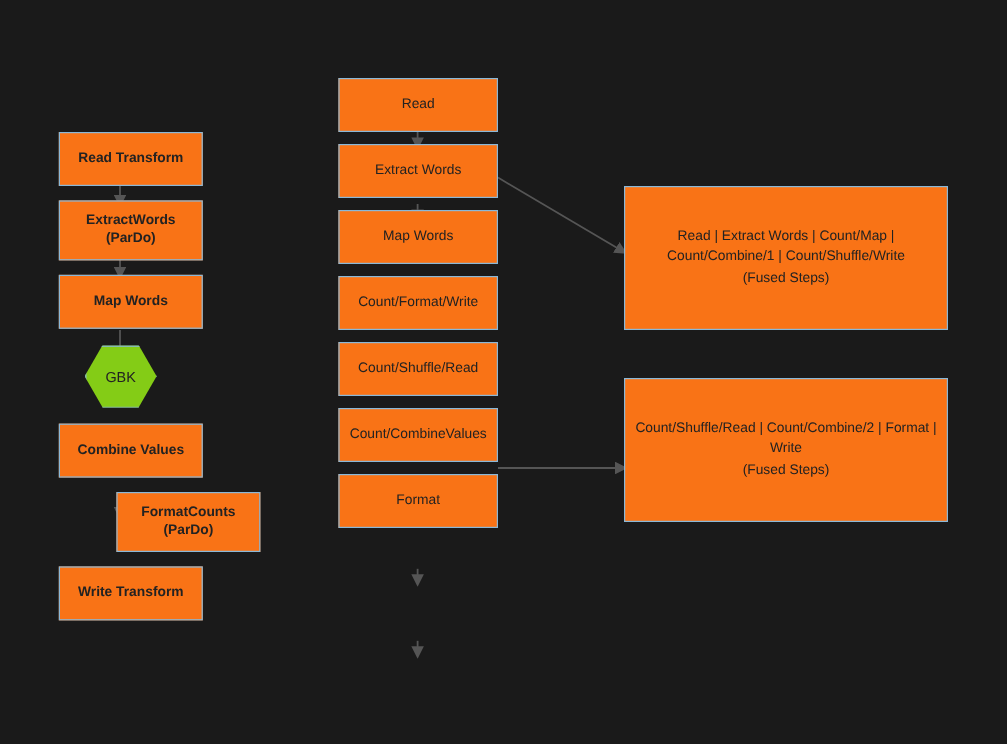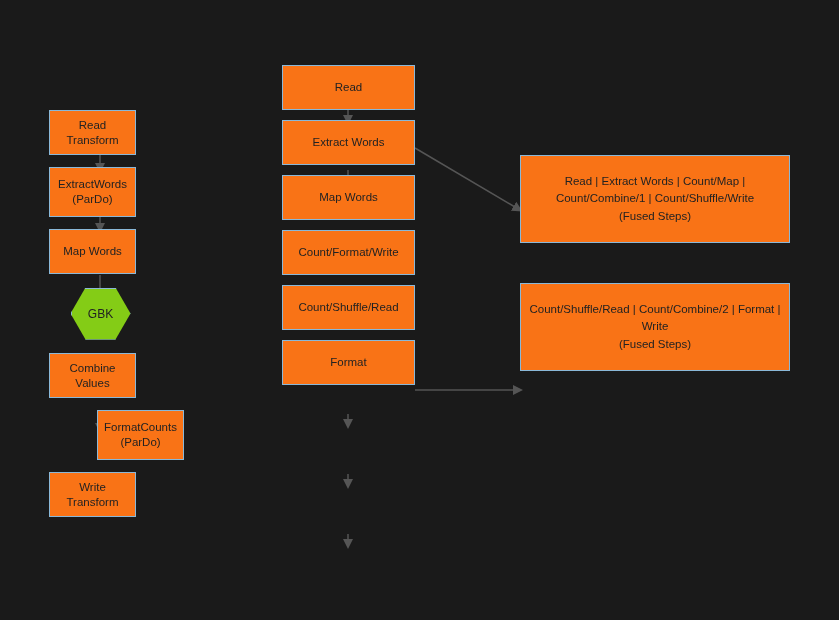--- a/index.html
+++ b/index.html
@@ -36,23 +36,24 @@
       border: 1px solid #8ab8d8;
       display: flex;
       align-items: center;
       justify-content: center;
       text-align: center;
       padding: 6px 8px;
       line-height: 1.3;
     }
 
     .left-box {
-      width: 87px;
+      width: 120px;
       height: 45px;
       font-size: 11.5px;
+      font-weight: bold;
     }
 
     
     .hex-container {
       width: 103px;
       height: 55px;
       display: flex;
       align-items: center;
       justify-content: center;
     }
@@ -91,21 +92,21 @@
       position: absolute;
       left: 520px;
       top: 155px;
       display: flex;
       flex-direction: column;
       gap: 40px;
     }
 
     .right-box {
       width: 270px;
-      height: 88px;
+      height: 120px;
       font-size: 11.5px;
       text-align: center;
       display: flex;
       align-items: center;
       justify-content: center;
       padding: 0;
       line-height: 1.5;
     }
 
     
@@ -207,20 +208,23 @@
 
     <div class="box mid-box">
       <span>Count/Format/Write</span>
     </div>
 
 
     <div class="box mid-box">
       <span>Count/Shuffle/Read</span>
     </div>
 
+    <div class="box mid-box">
+      <span>Count/CombineValues</span>
+    </div>
 
     <div class="box mid-box">
       <span>Format</span>
     </div>
 
 
   </div>
 
   <div class="right-col">
 

